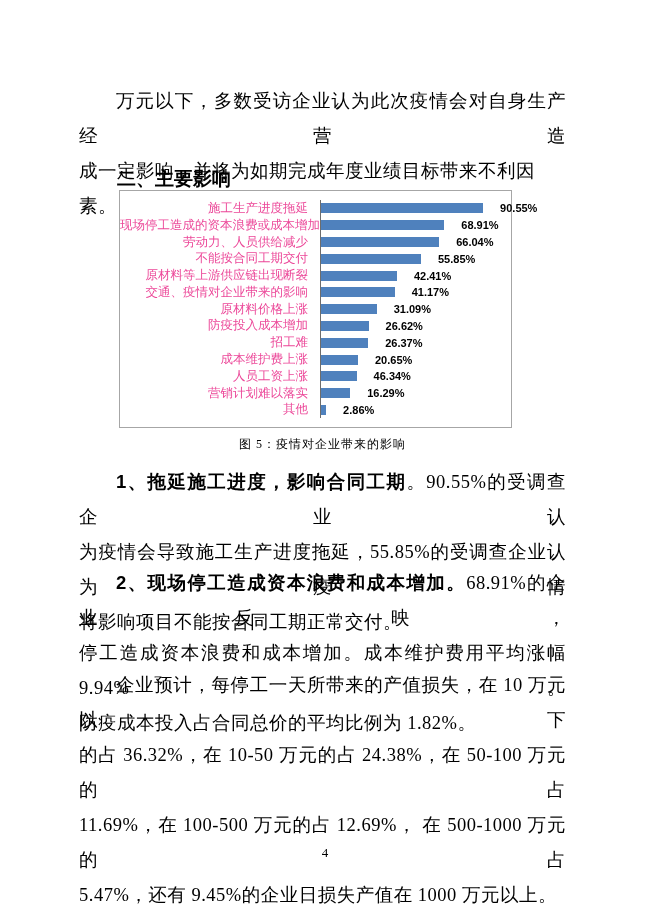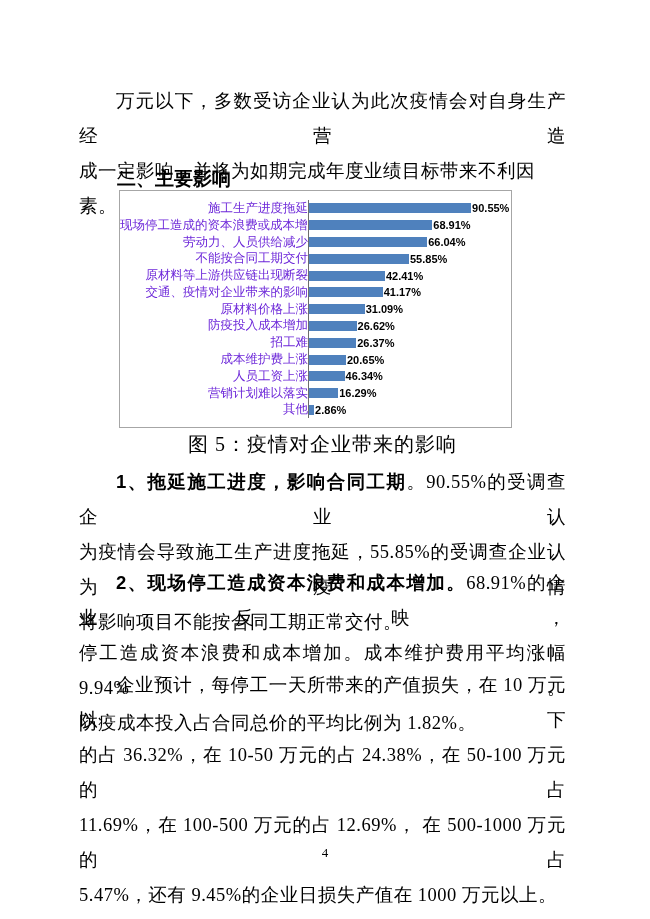--- a/index.html
+++ b/index.html
@@ -37,37 +37,37 @@
     width:393px; height:238px;
     box-sizing:border-box;
     border:1px solid #a6a6a6;
     background:#ffffff;
     font-family:"Liberation Sans","DejaVu Sans",sans-serif;
   }
   .chart-rows { position:absolute; top:9px; left:0; right:5px; }
   .crow { display:flex; align-items:center; height:16.8px; }
   .clabel {
     flex:0 0 188px; width:188px;
-    text-align:right; padding-right:0;
-    font-size:12.5px; color:#6d28d9;
+    text-align:right; padding-right:12px;
+    font-size:12.5px; color:#ec4899;
     white-space:nowrap; overflow:hidden;
   }
   .cbars {
     flex:1; display:flex; align-items:center;
     height:100%;
     border-left:1px solid #6d6d6d;
   }
   .cbar { height:10px; background:#4f81bd; flex:0 0 auto; }
   .cval {
     font-size:11px; font-weight:bold; color:#000;
-    margin-left:1px; white-space:nowrap;
+    margin-left:17px; white-space:nowrap;
   }
   .caption {
     position:absolute; left:79px; top:430px; width:487px;
-    text-align:center; font-size:20px; line-height:28px;
+    text-align:center; font-size:12px; line-height:28px;
     letter-spacing:1px;
   }
   .page-number {
     position:absolute; left:0; right:0; top:845px;
     text-align:center; font-size:13px;
   }
 </style>
 </head>
 <body>
 

